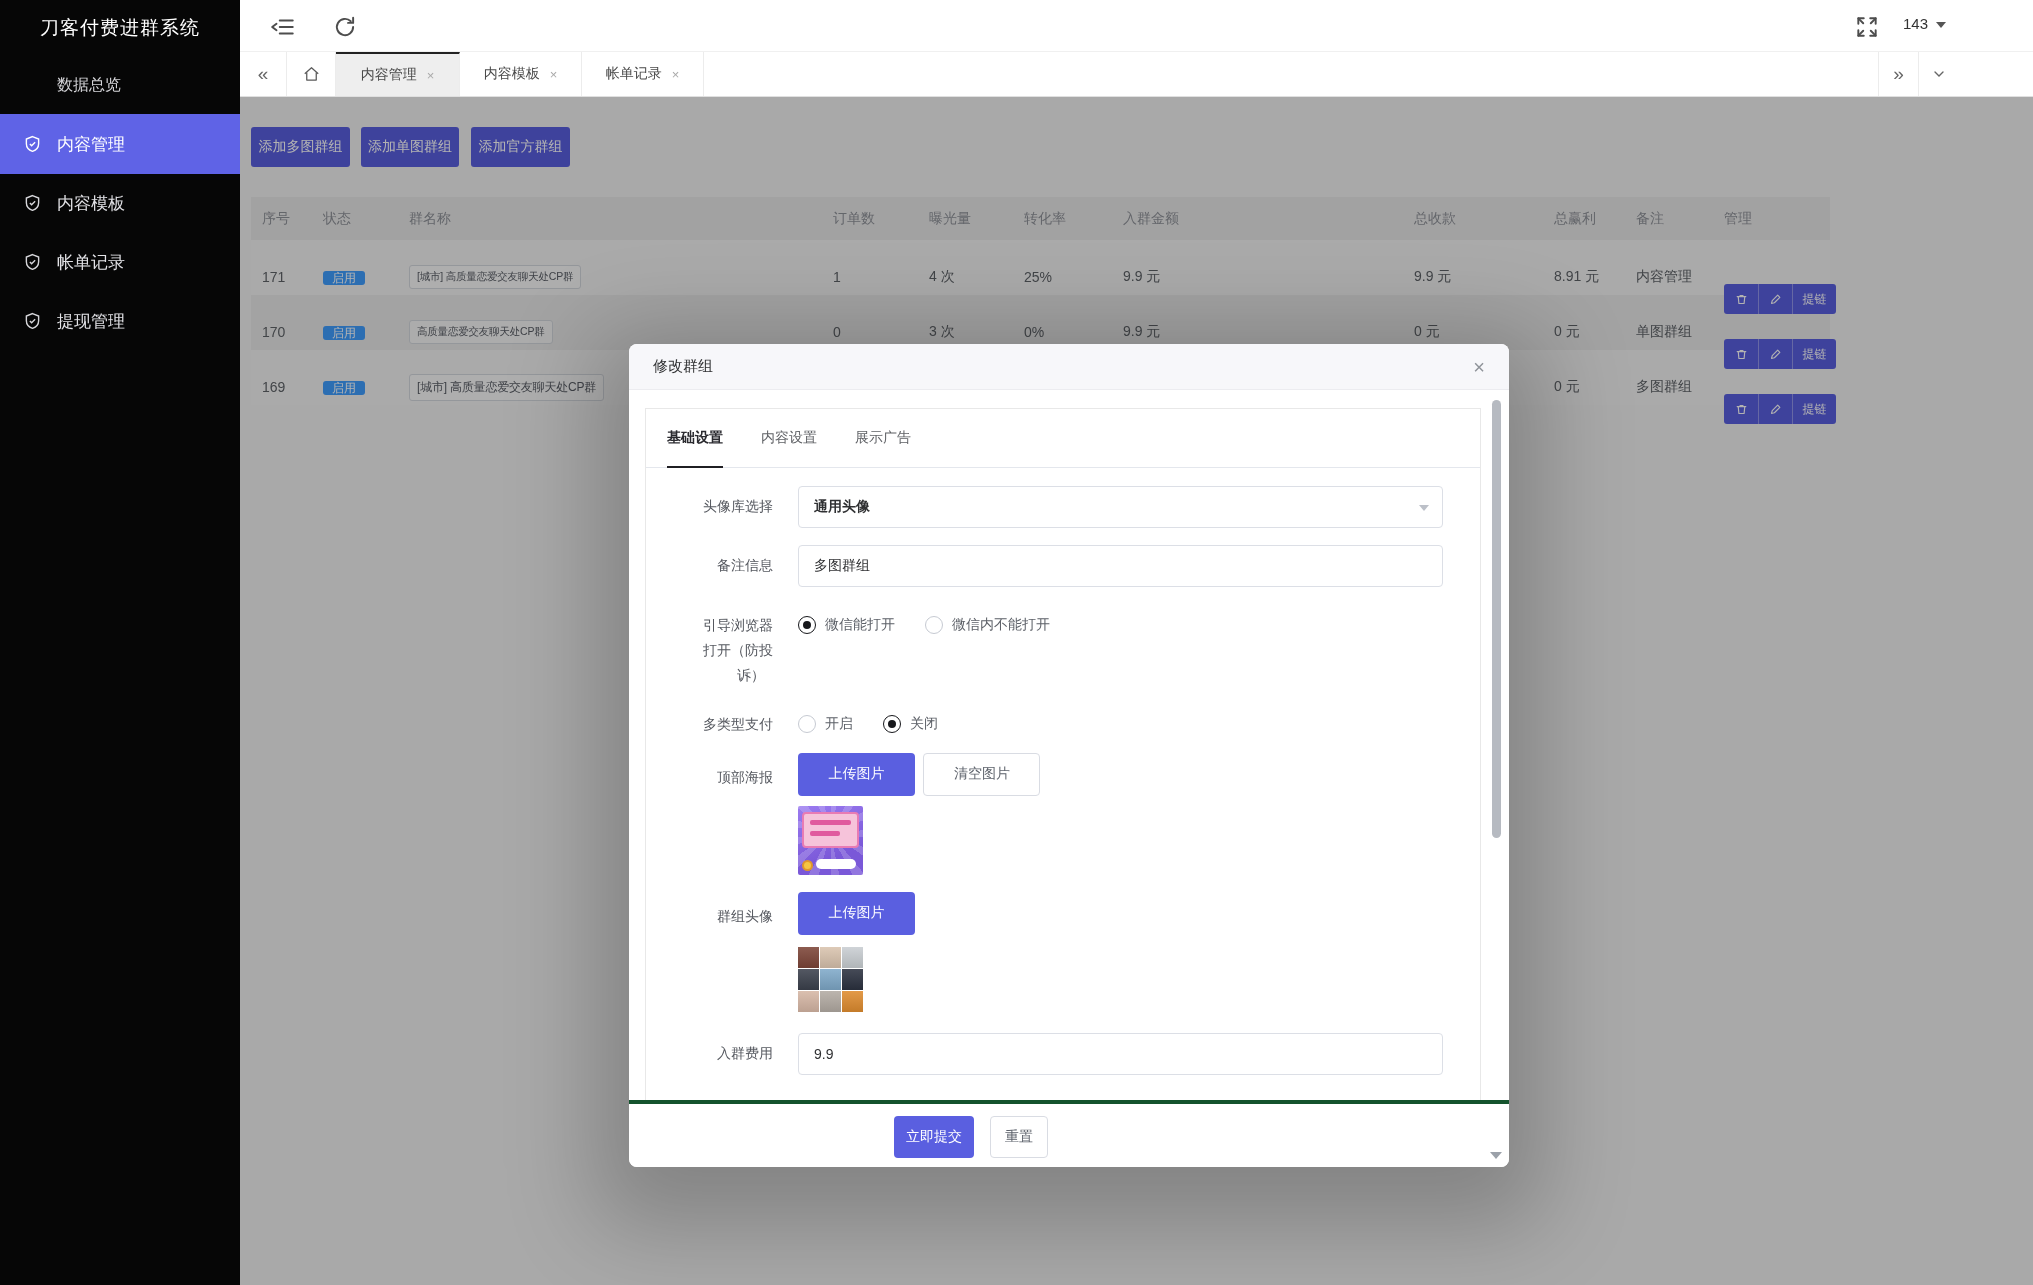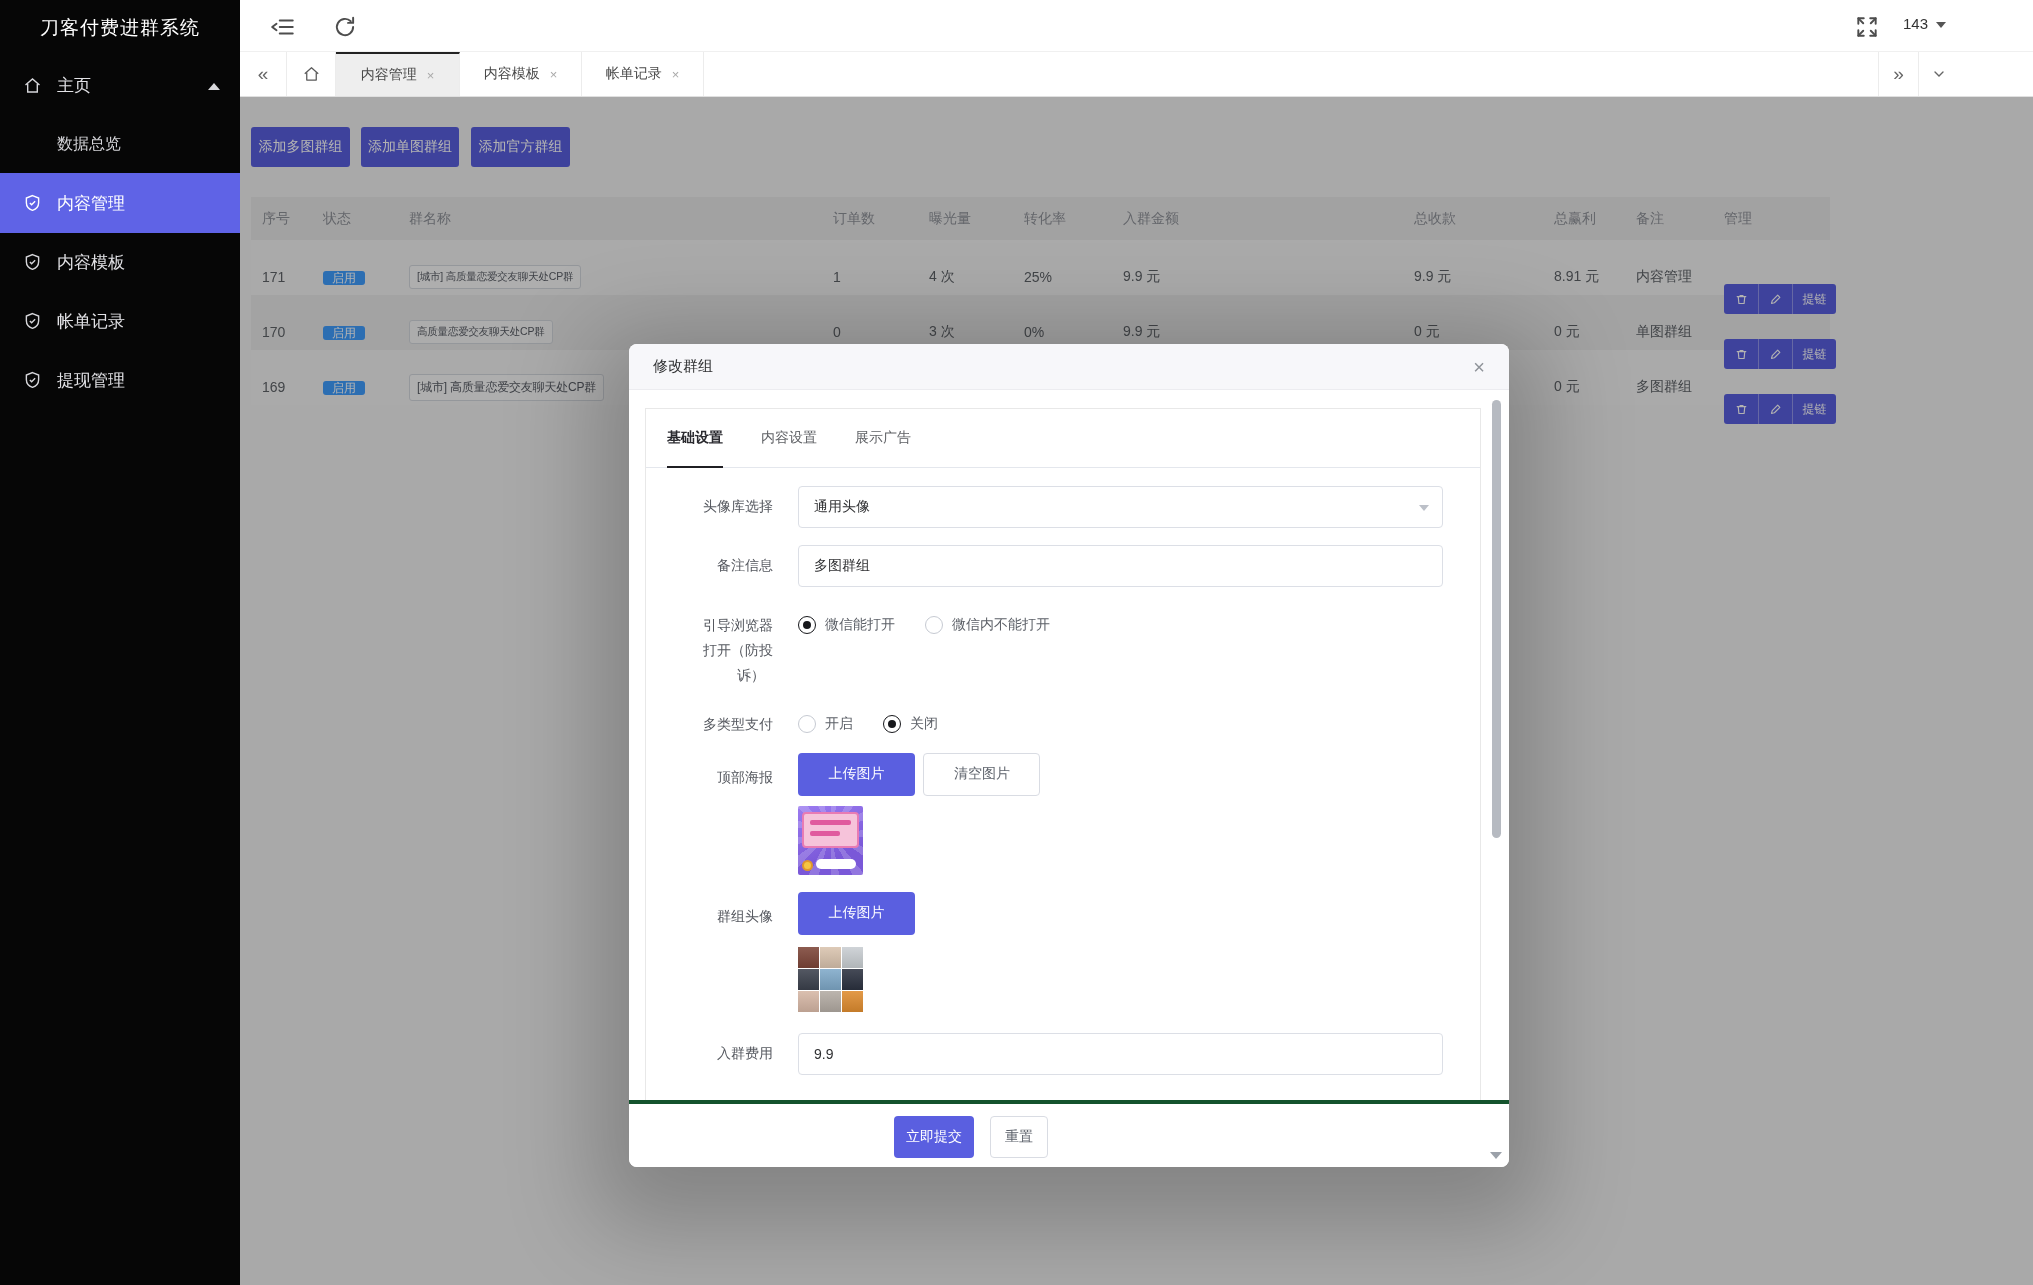--- a/index.html
+++ b/index.html
@@ -68,21 +68,21 @@
   .m-tabs { display:flex; padding:0 0 0 21px; height:59px; align-items:center; border-bottom:1px solid #e4e7ed; }
   .m-tab { position:relative; height:100%; display:flex; align-items:center; margin-right:38px; font-size:14px; color:#606266; cursor:pointer; }
   .m-tab.active { color:#2b2b30; font-weight:bold; }
   .m-tab.active::after { content:""; position:absolute; left:0; right:0; bottom:-1px; height:2px; background:#1f1f23; }
   .form { padding-top:18px; }
   .f-row { display:flex; align-items:center; }
   .f-label { flex:0 0 127px; text-align:right; margin-right:25px; font-size:14px; color:#55585f; line-height:1.8; }
   .f-label.top { align-self:flex-start; padding-top:3px; }
   .ctl { width:645px; }
   .inp { position:relative; height:42px; border:1px solid #dcdfe6; border-radius:4px; background:#fff; display:flex; align-items:center; padding:0 15px; font-size:14px; color:#303133; cursor:text; }
-  .inp.bold { font-weight:normal; cursor:pointer; }
+  .inp.bold { font-weight:bold; cursor:pointer; }
   .sel-caret { position:absolute; right:13px; top:50%; margin-top:-2px; width:0; height:0; border-left:5px solid transparent; border-right:5px solid transparent; border-top:6px solid #bcc0c8; }
   .mt17 { margin-top:17px; } .mt23 { margin-top:23px; } .mt16 { margin-top:16px; } .mt21 { margin-top:21px; }
   .radio-line { display:flex; align-items:center; }
   .radio { position:relative; width:18px; height:18px; border-radius:50%; border:1.5px solid #c6cad2; background:#fff; cursor:pointer; flex:0 0 18px; }
   .radio.sel { border-color:#17181c; }
   .radio.sel::after { content:""; position:absolute; left:50%; top:50%; width:8px; height:8px; margin:-4px 0 0 -4px; border-radius:50%; background:#17181c; }
   .r-label { margin-left:9px; font-size:14px; color:#5d6168; cursor:pointer; }
   .r-gap { margin-left:30px; }
   .btn { height:43px; border-radius:4px; font-size:14px; font-family:inherit; cursor:pointer; }
   .btn.primary { background:#5a5fe0; color:#fff; border:none; }
@@ -104,28 +104,20 @@
   .scroll-thumb { position:absolute; right:8px; top:56px; width:9px; height:438px; border-radius:5px; background:#b6bac1; cursor:grab; }
   .scroll-caret { position:absolute; right:7px; bottom:8px; width:0; height:0; border-left:6px solid transparent; border-right:6px solid transparent; border-top:7px solid #9ba1a9; cursor:pointer; }
 </style>
 </head>
 <body>
 
 <div id="screen">
 
   <aside class="sidebar">
     <div class="sb-title">刀客付费进群系统</div>
-    <div class="sb-item">
-      <svg viewBox="0 0 24 24">
-          <path d="M4 11.5L12 4.5l8 7"></path>
-          <path d="M6.5 10v9.5h11V10"></path>
-        </svg>
-      <span>主页</span>
-      <span class="caret-up"></span>
-    </div>
     <div class="sb-sub">
       <span>数据总览</span>
     </div>
     <div class="sb-item active">
       <svg viewBox="0 0 24 24">
           <path d="M12 3l7 2.8V11c0 4.3-2.9 7.3-7 8.8-4.1-1.5-7-4.5-7-8.8V5.8z"></path>
           <path d="M9 11.5l2 2 4-4"></path>
         </svg>
       <span>内容管理</span>
     </div>

